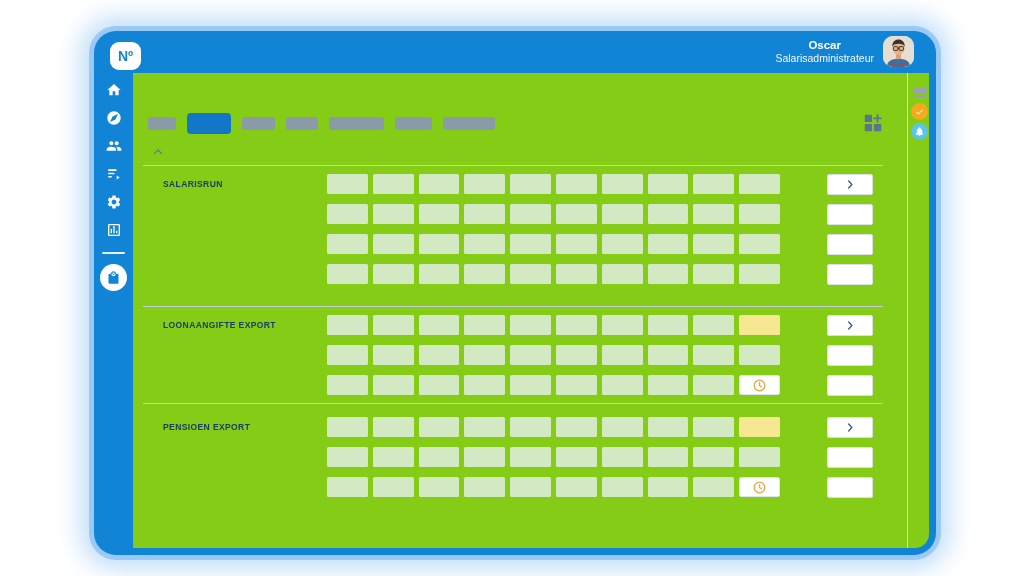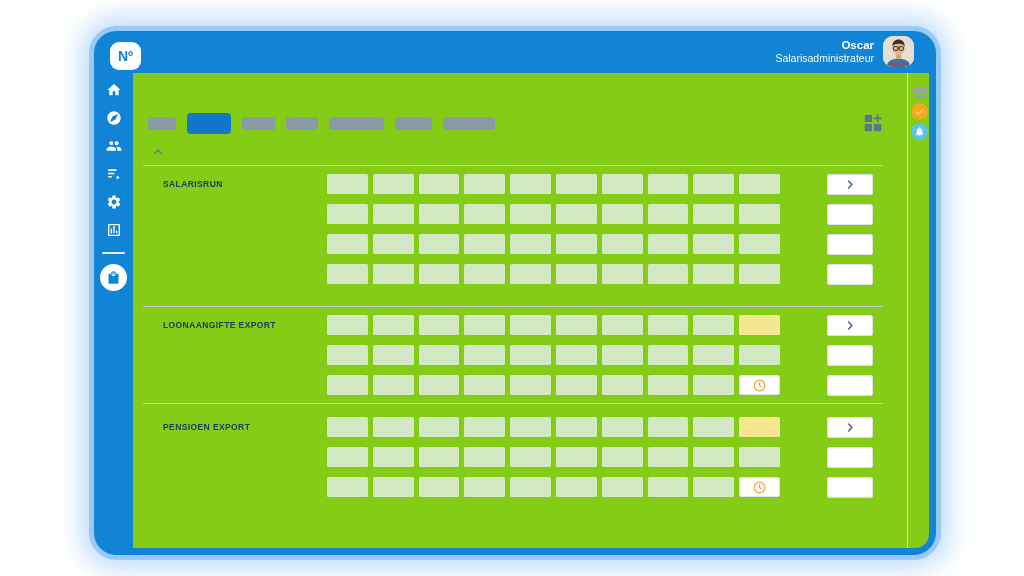--- a/index.html
+++ b/index.html
@@ -14,21 +14,21 @@
   
   .topbar { position:absolute; left:0; top:0; right:0; height:42px;
             border-radius:22px 22px 0 0; }
   .logo { position:absolute; left:16px; top:11px; width:31px; height:28px;
           background:#fff; border-radius:9px; display:flex; align-items:center;
           justify-content:center; color:var(--frame-blue,#1184D6);
           font-weight:bold; font-size:14px; }
   .userblock { position:absolute; right:22px; top:5px; display:flex;
                align-items:center; gap:9px; }
   .usertext { text-align:right; color:#fff; line-height:1.25; }
-  .username { font-size:11.5px; font-weight:bold; }
+  .username { font-size:11.5px; font-weight:bold;text-align:center; }
   .userrole { font-size:10.5px; opacity:.95; }
   .avatar { width:31px; height:31px; border-radius:10px; overflow:hidden;
             background:#e7ded2; flex:0 0 auto; }
   .avatar svg { display:block; }
 
   
   .sidebar { position:absolute; left:0; top:42px; width:39px; bottom:0; }
   .sideitem { position:absolute; left:0; width:39px; height:24px; display:flex;
               align-items:center; justify-content:center; cursor:pointer; }
   .sideitem svg { width:16px; height:16px; fill:#fff; }

